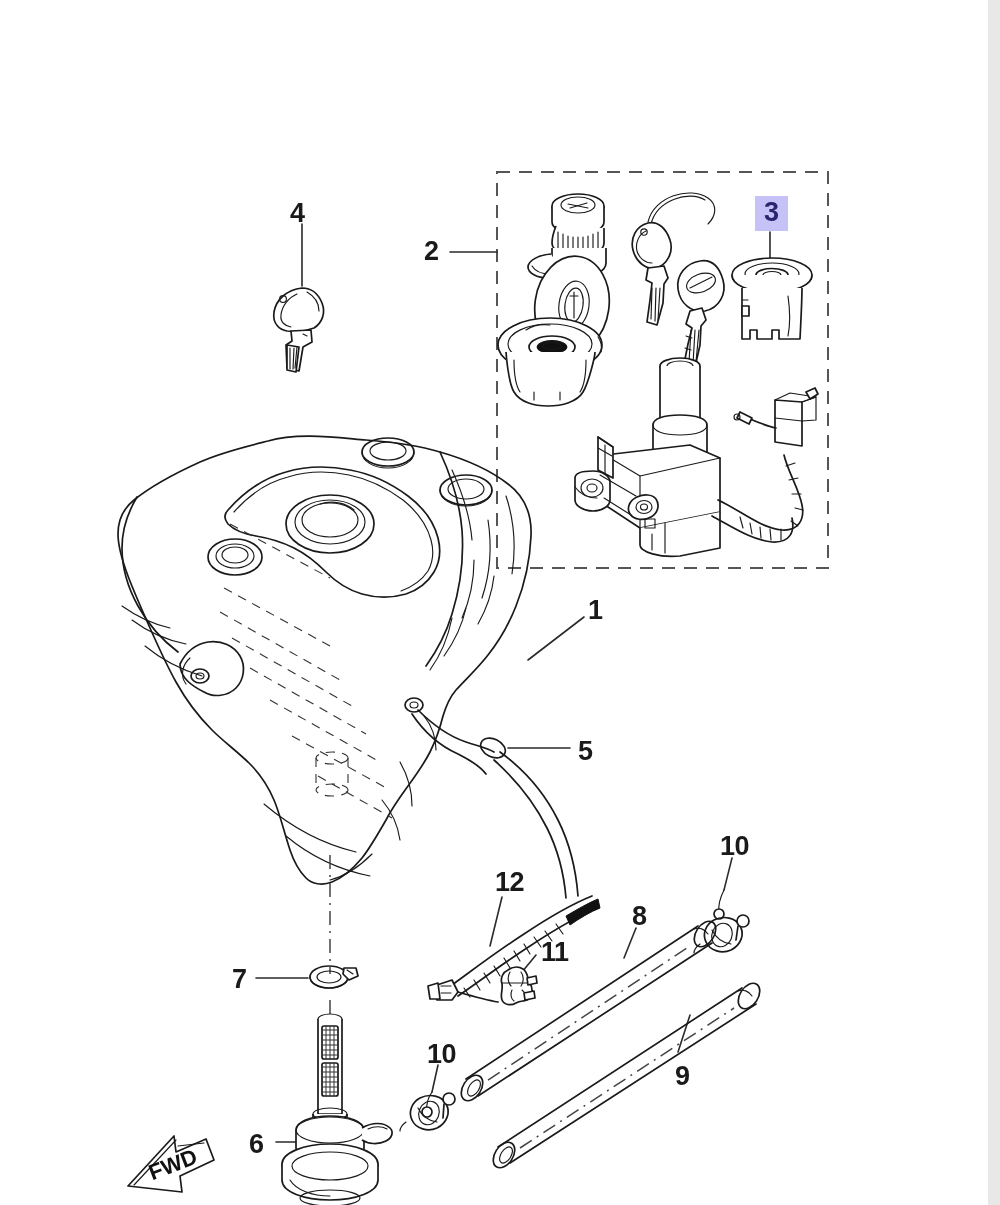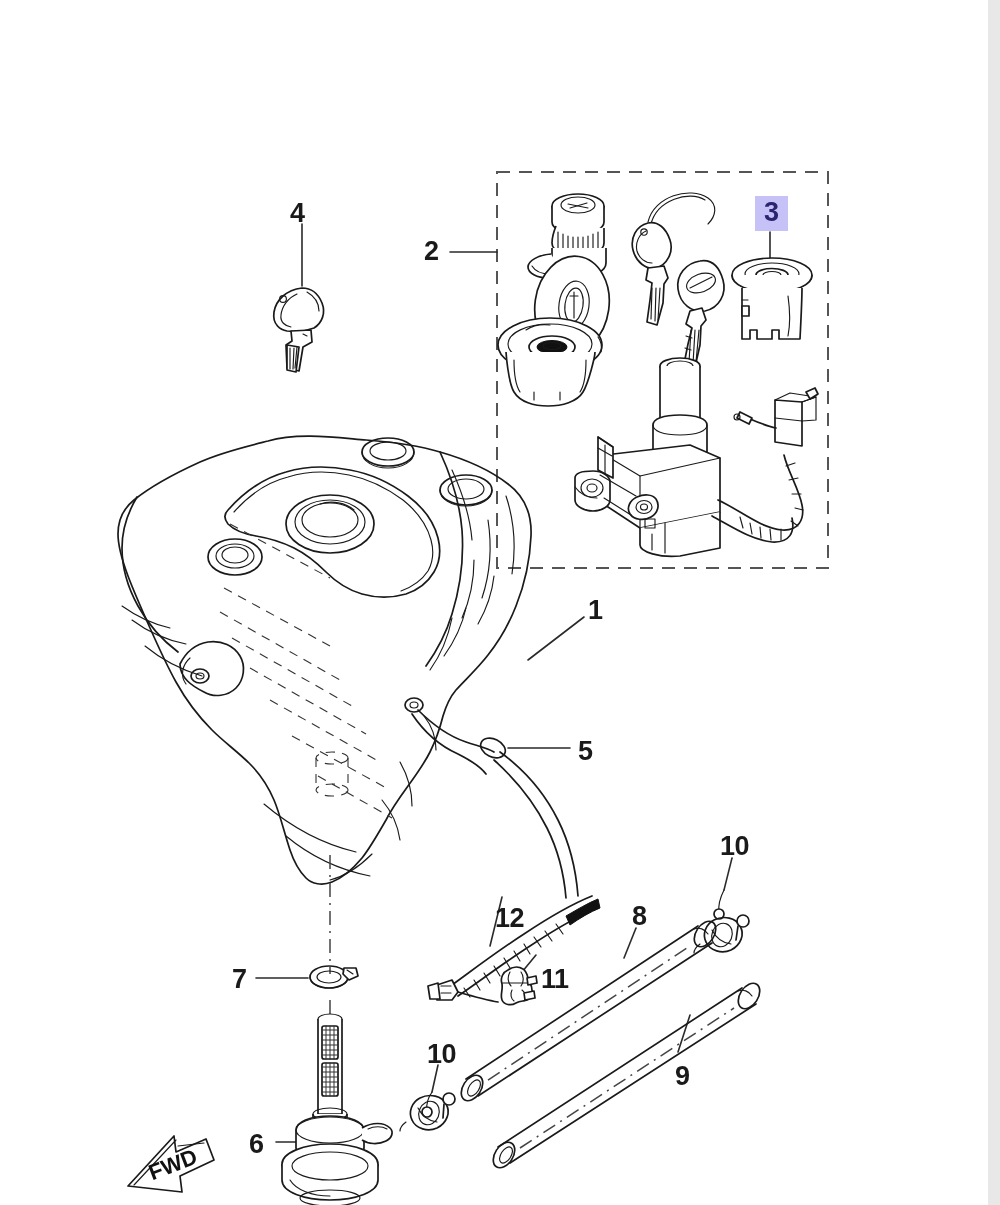--- a/index.html
+++ b/index.html
@@ -540,19 +540,19 @@
   <div class="callout-label" style="left:232px; top:966px;">7</div>
 
   <div class="callout-label" style="left:632px; top:903px;">8</div>
 
   <div class="callout-label" style="left:675px; top:1063px;">9</div>
 
   <div class="callout-label" style="left:720px; top:833px;">10</div>
 
   <div class="callout-label" style="left:427px; top:1041px;">10</div>
 
-  <div class="callout-label" style="left:541px; top:939px;margin-top:27px;">11</div>
-
-  <div class="callout-label" style="left:495px; top:869px;margin-top:36px;">12</div>
+  <div class="callout-label" style="left:541px; top:939px;">11</div>
+
+  <div class="callout-label" style="left:495px; top:869px;">12</div>
 
   <div class="fwd-text" style="left:148px; top:1152px;">FWD</div>
 
 </div>
 
 </body></html>

